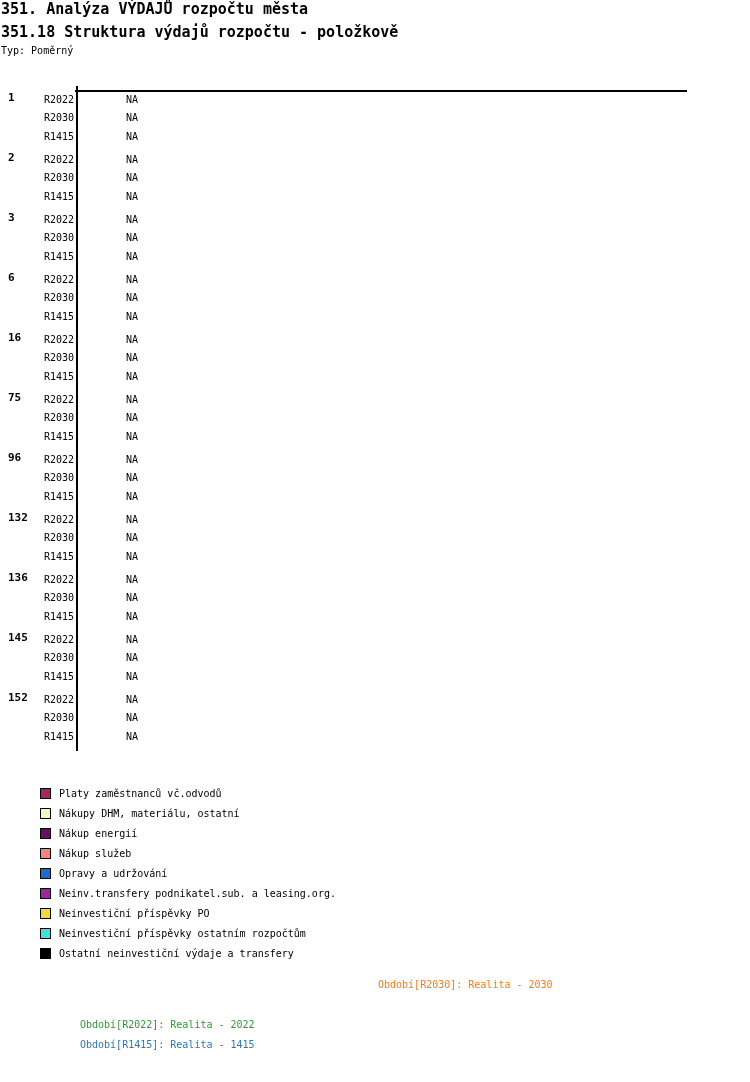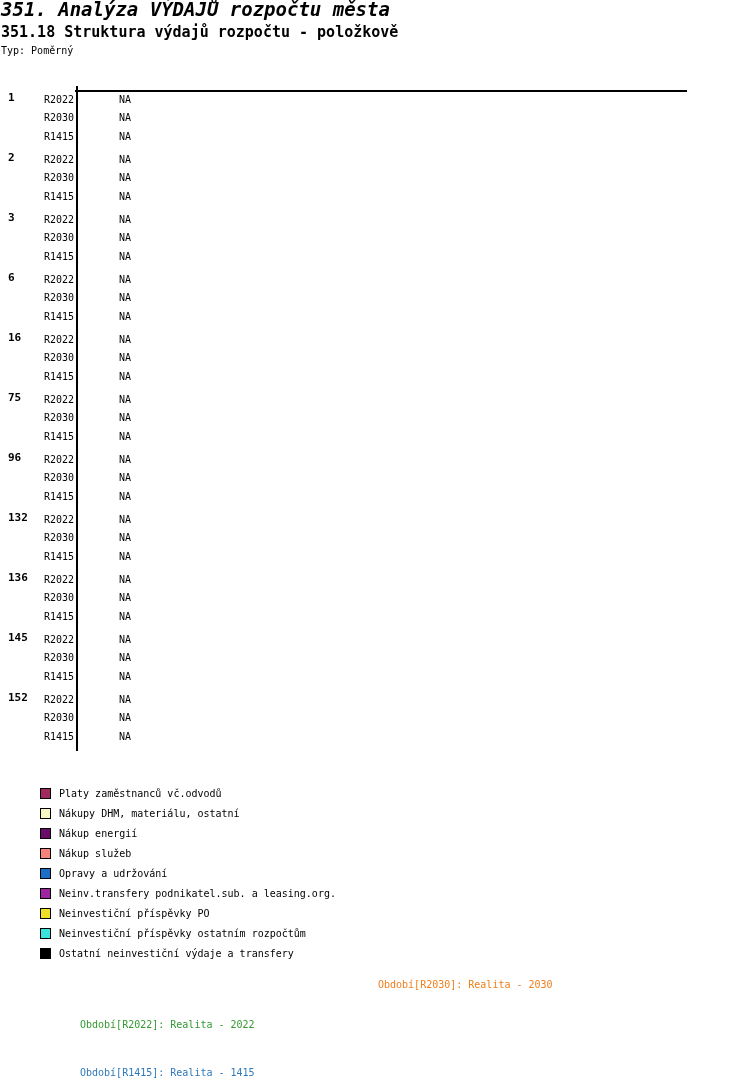--- a/index.html
+++ b/index.html
@@ -6,45 +6,45 @@
   .page {
     position: relative;
     width: 750px;
     height: 1082px;
     background: #ffffff;
     font-family: "DejaVu Sans Mono", "Liberation Mono", monospace;
     color: #000000;
     overflow: hidden;
   }
   .abs { position: absolute; white-space: pre; }
-  .title   { left: 1px; top: 1px;  font-size: 19px; line-height: 17px; font-weight: bold; font-style: italic; }
+  .title   { left: 1px; top: 1px;  font-size: 15px; line-height: 17px; font-weight: bold; }
   .subtitle{ left: 1px; top: 24px; font-size: 15px; line-height: 17px; font-weight: bold; }
   .typ     { left: 1px; top: 44px; font-size: 10px; line-height: 13px; }
 
   .hline { left: 75px; top: 90px; width: 612px; height: 2px; background: #000; }
   .vline { left: 76px; top: 86px; width: 2px;  height: 665px; background: #000; }
 
   .group-label  { font-size: 11px; font-weight: bold; line-height: 14px; left: 8px; }
   .period-label { font-size: 10px; line-height: 13px; left: 30px; width: 44px; text-align: right; }
-  .row-value    { font-size: 10px; line-height: 13px; left: 75px; padding-left: 44px; }
+  .row-value    { font-size: 10px; line-height: 13px; left: 82px; padding-left: 44px; }
 
   .legend { position: absolute; left: 40px; top: 783px; }
   .legend-item { display: flex; align-items: center; height: 20px; }
   .legend-swatch {
     width: 9px; height: 9px;
     border: 1px solid #000;
     margin-right: 8px;
     flex: none;
   }
   .legend-label { font-size: 10px; line-height: 13px; white-space: pre; }
 
   .footer-entry { font-size: 10px; line-height: 13px; }
   .footer-a { left: 80px;  top: 1018px; }
   .footer-b { left: 378px; top: 978px; }
-  .footer-c { left: 80px;  top: 1038px; margin-top: 28px; }
+  .footer-c { left: 80px;  top: 1038px; }
 </style>
 </head>
 <body>
 
 <div class="page">
 
   <div class="abs title">351. Analýza VÝDAJŮ rozpočtu města</div>
   <div class="abs subtitle">351.18 Struktura výdajů rozpočtu - položkově</div>
   <div class="abs typ">Typ: Poměrný</div>
 

